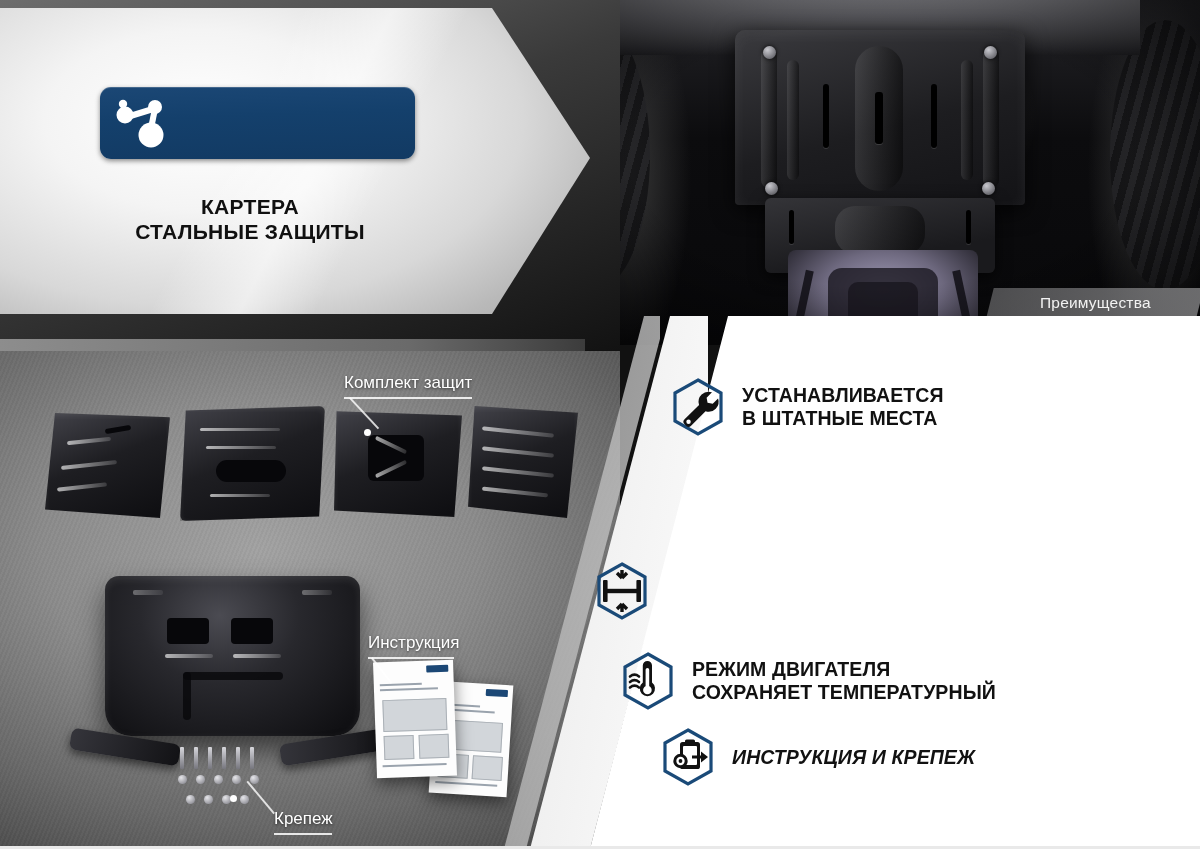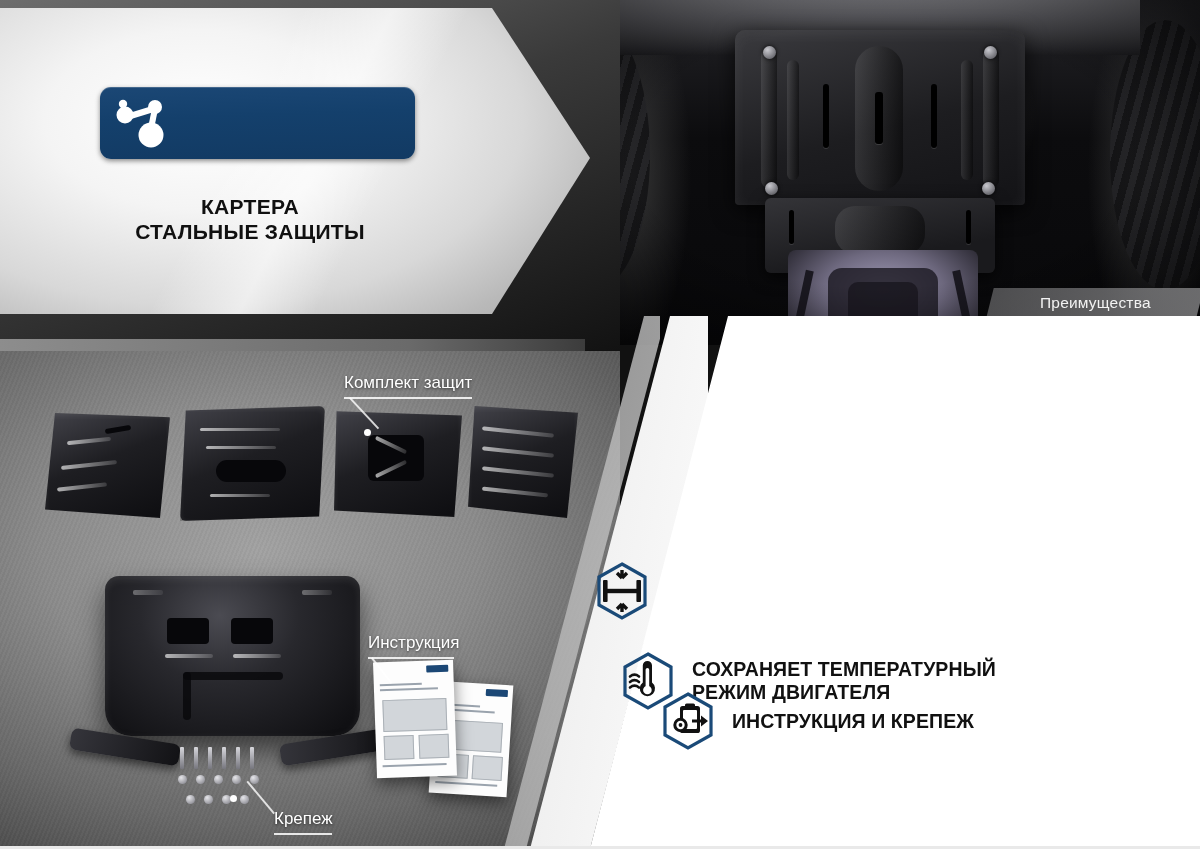--- a/index.html
+++ b/index.html
@@ -351,20 +351,35 @@
     <div class="callout" style="left:274px;top:458px;">Крепеж</div>
     <div class="callout-ul" style="left:274px;top:482px;width:58px;"></div>
     <div class="leader" style="left:274px;top:462px;width:42px;transform:rotate(-130deg);"></div>
     <div class="leaddot" style="left:230px;top:444px;"></div>
   </div>
 
   <div class="feat-edge2"></div>
   <div class="feat-edge"></div>
   <div class="feat-panel"></div>
 
+  <div class="feat" style="left:672px;top:378px;">
+    <div class="hex">
+      <svg viewBox="0 0 52 58" width="52" height="58">
+        <polygon points="26,2 49,15 49,43 26,56 3,43 3,15" fill="none" stroke="#1a4a78" stroke-width="3.2"></polygon>
+        <g fill="#111" transform="translate(9,12) scale(1.05)">
+          <path d="M29.5 2.2a9.6 9.6 0 0 0-12.3 12.0L3.4 27.9a3.4 3.4 0 0 0 0 4.8l1.4 1.4a3.4 3.4 0 0 0 4.8 0l13.8-13.8A9.6 9.6 0 0 0 35.3 8.0l-5.1 5.1-4.9-.9-.9-4.9 5.1-5.1z"></path>
+          <circle cx="7.2" cy="30.2" r="2.1" fill="#fff"></circle>
+        </g>
+      </svg>
+    </div>
+    <div class="feat-text">
+      <div>УСТАНАВЛИВАЕТСЯ</div>
+      <div>В ШТАТНЫЕ МЕСТА</div>
+    </div>
+  </div>
 
 
   <div class="feat" style="left:596px;top:562px;">
     <div class="hex">
       <svg viewBox="0 0 52 58" width="52" height="58">
         <polygon points="26,2 49,15 49,43 26,56 3,43 3,15" fill="none" stroke="#1a4a78" stroke-width="3.2"></polygon>
         <g fill="#111">
           <rect x="7" y="18" width="4.6" height="22" rx="1"></rect>
           <rect x="40.4" y="18" width="4.6" height="22" rx="1"></rect>
           <rect x="7" y="26.8" width="38" height="4.4"></rect>
@@ -383,26 +398,26 @@
           <path d="M30 13.5a4.6 4.6 0 0 0-9.2 0v17a7.6 7.6 0 1 0 9.2 0z"></path>
           <rect x="23.6" y="16" width="3.6" height="19" fill="#fff" rx="1.8"></rect>
           <circle cx="25.4" cy="38" r="4.3" fill="#fff"></circle>
           <path d="M8 24.5c3-2.4 6-2.4 9 0" stroke="#111" stroke-width="2.6" fill="none" stroke-linecap="round"></path>
           <path d="M8 30c3-2.4 6-2.4 9 0" stroke="#111" stroke-width="2.6" fill="none" stroke-linecap="round"></path>
           <path d="M8 35.5c3-2.4 6-2.4 9 0" stroke="#111" stroke-width="2.6" fill="none" stroke-linecap="round"></path>
         </g>
       </svg>
     </div>
     <div class="feat-text">
+      <div>РЕЖИМ ДВИГАТЕЛЯ</div>
       <div>СОХРАНЯЕТ ТЕМПЕРАТУРНЫЙ</div>
-      <div>РЕЖИМ ДВИГАТЕЛЯ</div>
-    </div>
-  </div>
-
-  <div class="feat" style="left:662px;top:692px;">
+    </div>
+  </div>
+
+  <div class="feat" style="left:662px;top:728px;font-style:italic;">
     <div class="hex">
       <svg viewBox="0 0 52 58" width="52" height="58">
         <polygon points="26,2 49,15 49,43 26,56 3,43 3,15" fill="none" stroke="#1a4a78" stroke-width="3.2"></polygon>
         <g fill="#111">
           <rect x="18" y="14" width="20" height="27" rx="2.6"></rect>
           <rect x="23" y="11.5" width="10" height="5" rx="1.6"></rect>
           <rect x="21" y="18" width="14" height="19" fill="#fff" rx="1"></rect>
           <path d="M30 27.5 h9 v-4 l7 5.5 -7 5.5 v-4 h-9z"></path>
           <circle cx="18.5" cy="33" r="7.2"></circle>
           <circle cx="18.5" cy="33" r="4.2" fill="#fff"></circle>

